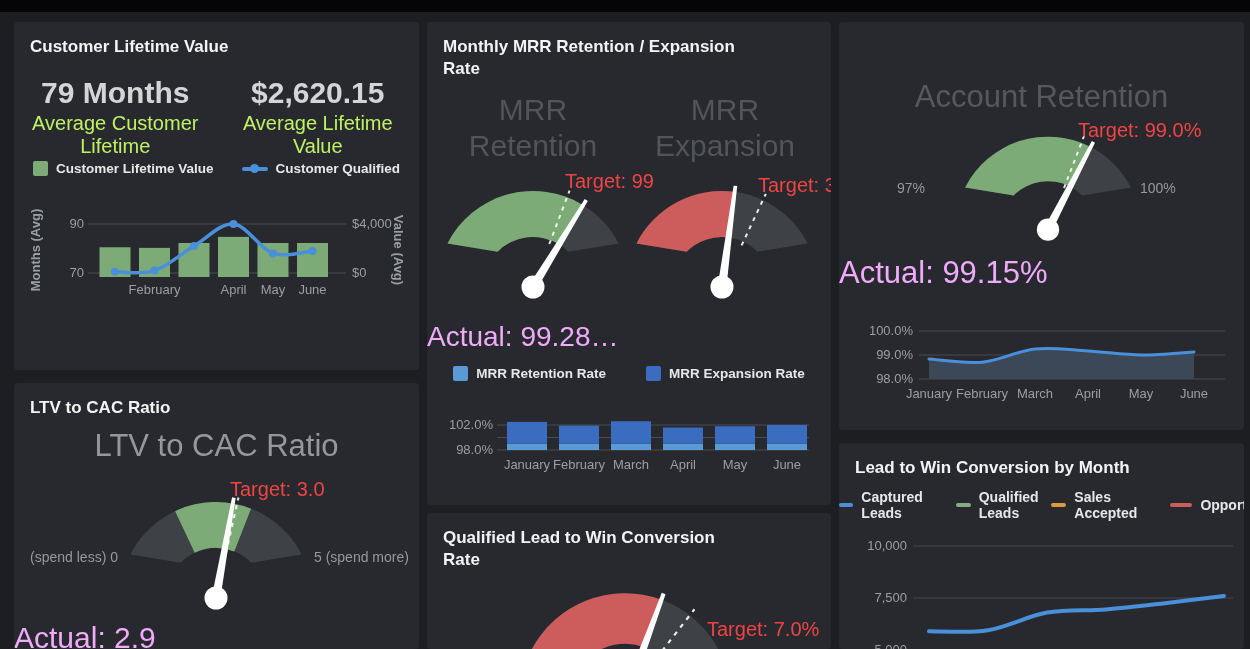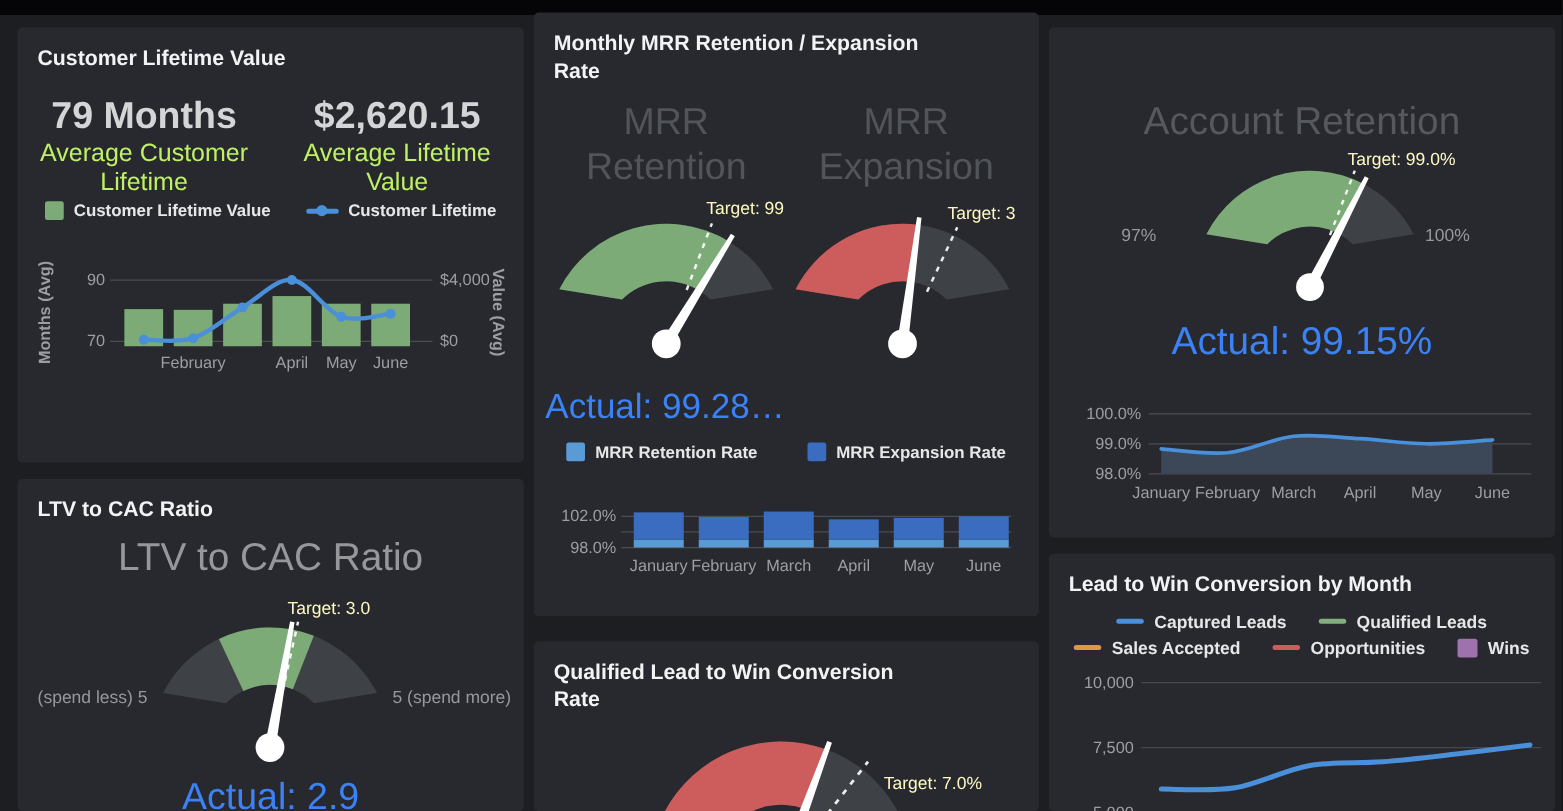--- a/index.html
+++ b/index.html
@@ -14,27 +14,27 @@
   .stat-label{font-size:20px;color:#bef264;margin-top:3px;}
   .legend{position:absolute;left:0;width:100%;display:flex;justify-content:center;align-items:center;gap:28px;}
   .legend-item{display:flex;align-items:center;gap:8px;}
   .legend-label{font-size:13.5px;font-weight:600;color:#e6e7e9;}
   .sw-box{width:15px;height:15px;border-radius:2px;display:inline-block;background:#888;}
   .sw-line{width:22px;height:4px;border-radius:2px;display:inline-block;background:#888;}
   .sw-linedot{position:relative;width:26px;height:9px;display:inline-block;}
   .sw-linedot .bar{position:absolute;left:0;top:3px;width:26px;height:4px;border-radius:2px;background:#888;}
   .sw-linedot .dot{position:absolute;left:8px;top:0;width:9px;height:9px;border-radius:50%;background:#888;}
   .gauge-title{position:absolute;text-align:center;font-size:31px;font-weight:400;color:#55585d;line-height:1.2;}
-  .target-label{position:absolute;font-size:14px;color:#fef9c3;white-space:nowrap;}
+  .target-label{position:absolute;font-size:20px;color:#ef4444;white-space:nowrap;}
   .side-label{position:absolute;font-size:14px;color:#96989d;white-space:nowrap;}
-  .actual{position:absolute;text-align:center;font-size:30px;color:#3b82f6;white-space:nowrap;}
+  .actual{position:absolute;text-align:left;font-size:30px;color:#f0abfc;white-space:nowrap;}
   .u{border-bottom:2px solid #6e7175;}
   svg{position:absolute;overflow:visible;}
   svg text{font-family:"Liberation Sans","DejaVu Sans",sans-serif;}
-  .lead-legend{position:absolute;left:0;width:100%;display:flex;flex-direction:column;gap:5px;align-items:center;}
+  .lead-legend{position:absolute;left:0;width:100%;display:flex;flex-direction:row;gap:5px;align-items:flex-start;}
   .lead-legend .row{display:flex;gap:26px;align-items:center;}
   .lead-legend .legend-label{font-size:14px;}
 </style>
 </head>
 <body>
 
 <div id="app">
   <div class="topbar"></div>
 
   <div class="panel" style="left:14px;top:22px;width:405px;height:348px;">
@@ -52,21 +52,21 @@
     <div class="legend" style="top:139px;">
       <div class="legend-item">
         <span class="sw-box" style="background: rgb(125, 171, 119);"></span>
         <span class="legend-label">Customer Lifetime Value</span>
       </div>
       <div class="legend-item">
         <span class="sw-linedot">
             <i class="bar" style="background: rgb(74, 143, 217);"></i>
             <i class="dot" style="background: rgb(74, 143, 217);"></i>
           </span>
-        <span class="legend-label">Customer Lifetime</span>
+        <span class="legend-label">Customer Qualified</span>
       </div>
     </div>
     <svg id="c-clv" style="left:14px;top:194px;" width="376" height="98" viewBox="0 0 376 98">
         <line x1="60" y1="8" x2="318" y2="8" stroke="#4a4d52" stroke-width="1"></line>
         <line x1="60" y1="57" x2="318" y2="57" stroke="#4a4d52" stroke-width="1"></line>
         <text x="56" y="12" fill="#9b9ea3" font-size="13" text-anchor="end">90</text>
         <text x="56" y="61" fill="#9b9ea3" font-size="13" text-anchor="end">70</text>
         <text x="324" y="12" fill="#9b9ea3" font-size="13" text-anchor="start">$4,000</text>
         <text x="324" y="61" fill="#9b9ea3" font-size="13" text-anchor="start">$0</text>
         <text x="12" y="34" fill="#9b9ea3" font-size="13" text-anchor="middle" font-weight="700" transform="rotate(-90 12 34)">Months (Avg)</text>
@@ -95,26 +95,26 @@
     <div class="panel-title">LTV to CAC Ratio</div>
     <div class="gauge-title" style="left:0;top:44px;width:405px;color:#95979b;">LTV to CAC Ratio</div>
     <div class="target-label" style="left:216px;top:95px;">Target: 3.0</div>
     <svg id="g-ltv" style="left:102px;top:107px;" width="200" height="130" viewBox="0 0 200 130">
         <path d="M14.463373677916692,64.41691202500351 A96,96 0 0 1 185.5366263220833,64.41691202500351 L135.35533905932738,72.64466094067262 A50,50 0 0 0 64.64466094067262,72.64466094067262 Z" fill="#3e4146"></path>
         <path d="M59.12518800975302,21.136602963262135 A96,96 0 0 1 135.0593691415924,18.630874260774164 L118.26008809457939,61.45358034415321 A50,50 0 0 0 78.71103542174636,62.758647376699024 Z" fill="#7dab77"></path>
         <line x1="110.03458910424095" y1="63.10782895081762" x2="122.46875386384387" y2="7.480573520309008" stroke="#ffffff" stroke-width="2" stroke-dasharray="4 5" opacity="0.9"></line>
         <polygon points="95.5,112 104.5,112 101.8,6 98.2,6" fill="#ffffff" transform="rotate(10.079999999999998 100 108)"></polygon>
         <circle cx="100" cy="108" r="11.5" fill="#ffffff"></circle>
       </svg>
-    <div class="side-label" style="left:0;top:166px;width:104px;text-align:right;">(spend less) 5</div>
+    <div class="side-label" style="left:0;top:166px;width:104px;text-align:right;">(spend less) 0</div>
     <div class="side-label" style="left:300px;top:166px;width:130px;">5 (spend more)</div>
     <div class="actual" style="left:0;top:238px;width:405px;"><span>Actual: </span><span class="u">2.9</span></div>
   </div>
 
-  <div class="panel" style="left:427px;top:10px;width:404px;height:483px;text-decoration:underline;">
+  <div class="panel" style="left:427px;top:22px;width:404px;height:483px;text-decoration:underline;">
     <div class="panel-title" style="width:300px;">Monthly MRR Retention / Expansion Rate</div>
     <div class="gauge-title" style="left:8px;top:70px;width:196px;font-size:30px;color:#515459;">MRR Retention</div>
     <div class="gauge-title" style="left:200px;top:70px;width:196px;font-size:30px;color:#515459;">MRR Expansion</div>
     <div class="target-label" style="left:138px;top:148px;">Target: 99</div>
     <div class="target-label" style="left:331px;top:152px;">Target: 3</div>
     <svg id="g-mrr-r" style="left:6px;top:157px;" width="200" height="130" viewBox="0 0 200 130">
         <path d="M14.463373677916692,64.41691202500351 A96,96 0 0 1 185.5366263220833,64.41691202500351 L135.35533905932738,72.64466094067262 A50,50 0 0 0 64.64466094067262,72.64466094067262 Z" fill="#3e4146"></path>
         <path d="M14.463373677916692,64.41691202500351 A96,96 0 0 1 150.15986221273107,26.14654422200715 L126.12492823579744,65.36799178229539 A50,50 0 0 0 64.64466094067262,72.64466094067262 Z" fill="#7dab77"></path>
         <line x1="116.32741476046411" y1="64.99516855933769" x2="136.559211311474" y2="11.706573078516982" stroke="#ffffff" stroke-width="2" stroke-dasharray="4 5" opacity="0.9"></line>
         <polygon points="95.5,112 104.5,112 101.8,6 98.2,6" fill="#ffffff" transform="rotate(31.5 100 108)"></polygon>

